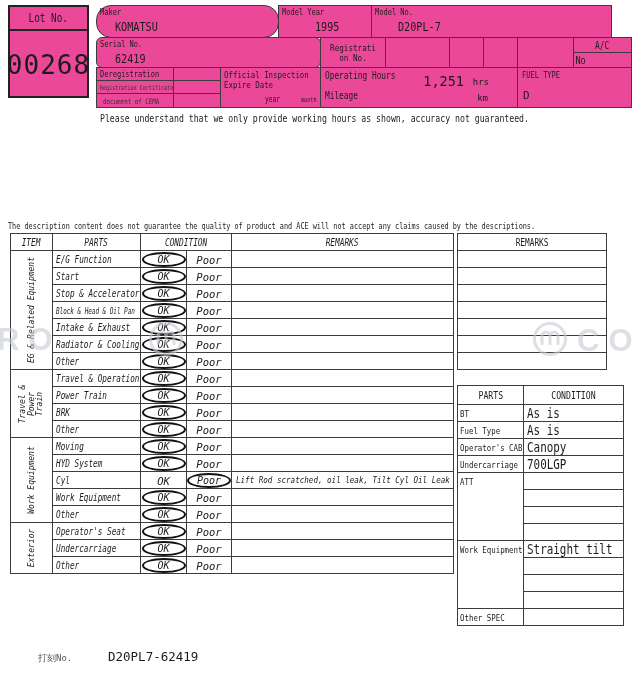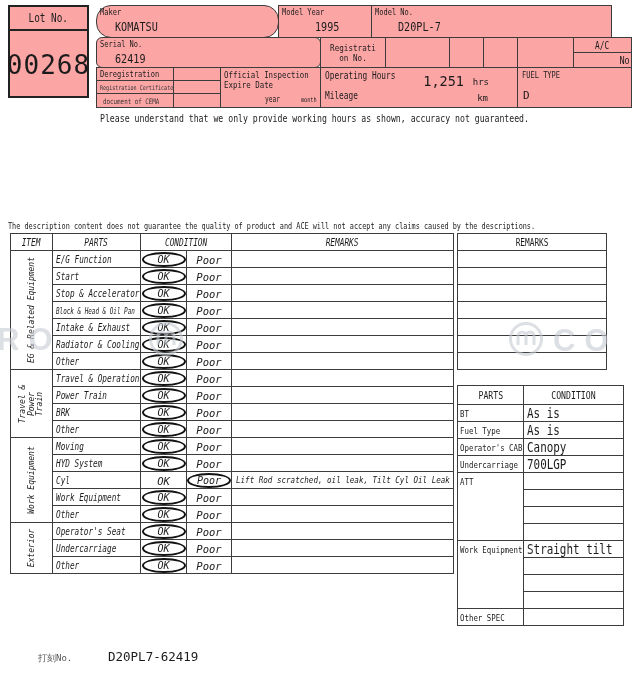--- a/index.html
+++ b/index.html
@@ -1,21 +1,21 @@
 <!DOCTYPE html>
 <html><head>
 <meta charset="utf-8">
 <style>
   html,body{margin:0;padding:0;}
   body{
     width:640px;height:680px;position:relative;background:#fff;
     font-family:"DejaVu Sans Mono",monospace;color:#1b1b1b;overflow:hidden;
   }
   .abs{position:absolute;}
-  .cell{position:absolute;border:1px solid #3c3c3c;box-sizing:border-box;background:#fca5a5;}
+  .cell{position:absolute;border:1px solid #3c3c3c;box-sizing:border-box;background:#ec4899;}
   
   .cx{display:inline-block;transform:scaleX(0.78);transform-origin:0 50%;white-space:nowrap;}
   .cxc{display:inline-block;transform:scaleX(0.78);transform-origin:50% 50%;white-space:nowrap;}
   .px{transform:scaleX(0.70);}
   
   #lot-box{left:8px;top:5px;width:81px;height:93px;border:2px solid #222;}
   #lot-label{height:22px;border-bottom:2px solid #222;display:flex;align-items:center;justify-content:center;font-size:12px;}
   #lot-value{height:68px;display:flex;align-items:center;justify-content:center;font-size:26px;letter-spacing:1px;}
   .lbl{font-size:9px;}
   
@@ -81,21 +81,21 @@
   <span style="display:inline-block;transform:scaleX(0.8);font-size:9.5px;line-height:10px;width:70px;">Registrati on No.</span>
 </div>
 <div class="cell" style="left:385px;top:37px;width:65px;height:31px;"></div>
 <div class="cell" style="left:449px;top:37px;width:35px;height:31px;"></div>
 <div class="cell" style="left:483px;top:37px;width:35px;height:31px;"></div>
 <div class="cell" style="left:517px;top:37px;width:57px;height:31px;"></div>
 <div class="cell" style="left:573px;top:37px;width:59px;height:31px;">
   <div style="height:14px;border-bottom:1px solid #3c3c3c;display:flex;align-items:center;justify-content:center;font-size:10px;">
       <span class="cxc">A/C</span>
     </div>
-  <div style="height:15px;display:flex;align-items:center;justify-content:flex-end;font-size:11px;">
+  <div style="height:15px;display:flex;align-items:center;justify-content:flex-start;font-size:11px;">
       <span class="cxc">No</span>
     </div>
 </div>
 
 <div class="cell" style="left:96px;top:67px;width:78px;height:14px;">
   <span class="abs cx" style="left:3px;top:1px;font-size:9px;">Deregistration</span>
 </div>
 <div class="cell" style="left:173px;top:67px;width:48px;height:14px;"></div>
 <div class="cell" style="left:96px;top:80px;width:78px;height:14px;">
   <span class="abs cx" style="left:3px;top:3px;font-size:6.5px;color:#333;">Registration Certificate</span>
@@ -380,21 +380,21 @@
   <span class="wm-text">CPRO</span>
 </div>
 <div class="wm" style="left:148px;">
   <span>
     <svg width="36" height="36" viewBox="0 0 36 36">
         <circle cx="18" cy="18" r="15.5" fill="none" stroke="currentColor" stroke-width="3"></circle>
         <path d="M10 24 V15 a4 4 0 0 1 8 0 v9 M18 15 a4 4 0 0 1 8 0 v9" fill="none" stroke="currentColor" stroke-width="3"></path>
       </svg>
   </span>
 </div>
-<div class="wm" style="left:508px;">
+<div class="wm" style="left:532px;">
   <span>
     <svg width="36" height="36" viewBox="0 0 36 36">
         <circle cx="18" cy="18" r="15.5" fill="none" stroke="currentColor" stroke-width="3"></circle>
         <path d="M10 24 V15 a4 4 0 0 1 8 0 v9 M18 15 a4 4 0 0 1 8 0 v9" fill="none" stroke="currentColor" stroke-width="3"></path>
       </svg>
   </span>
   <span class="wm-text">CO</span>
 </div>
 
 </body></html>

